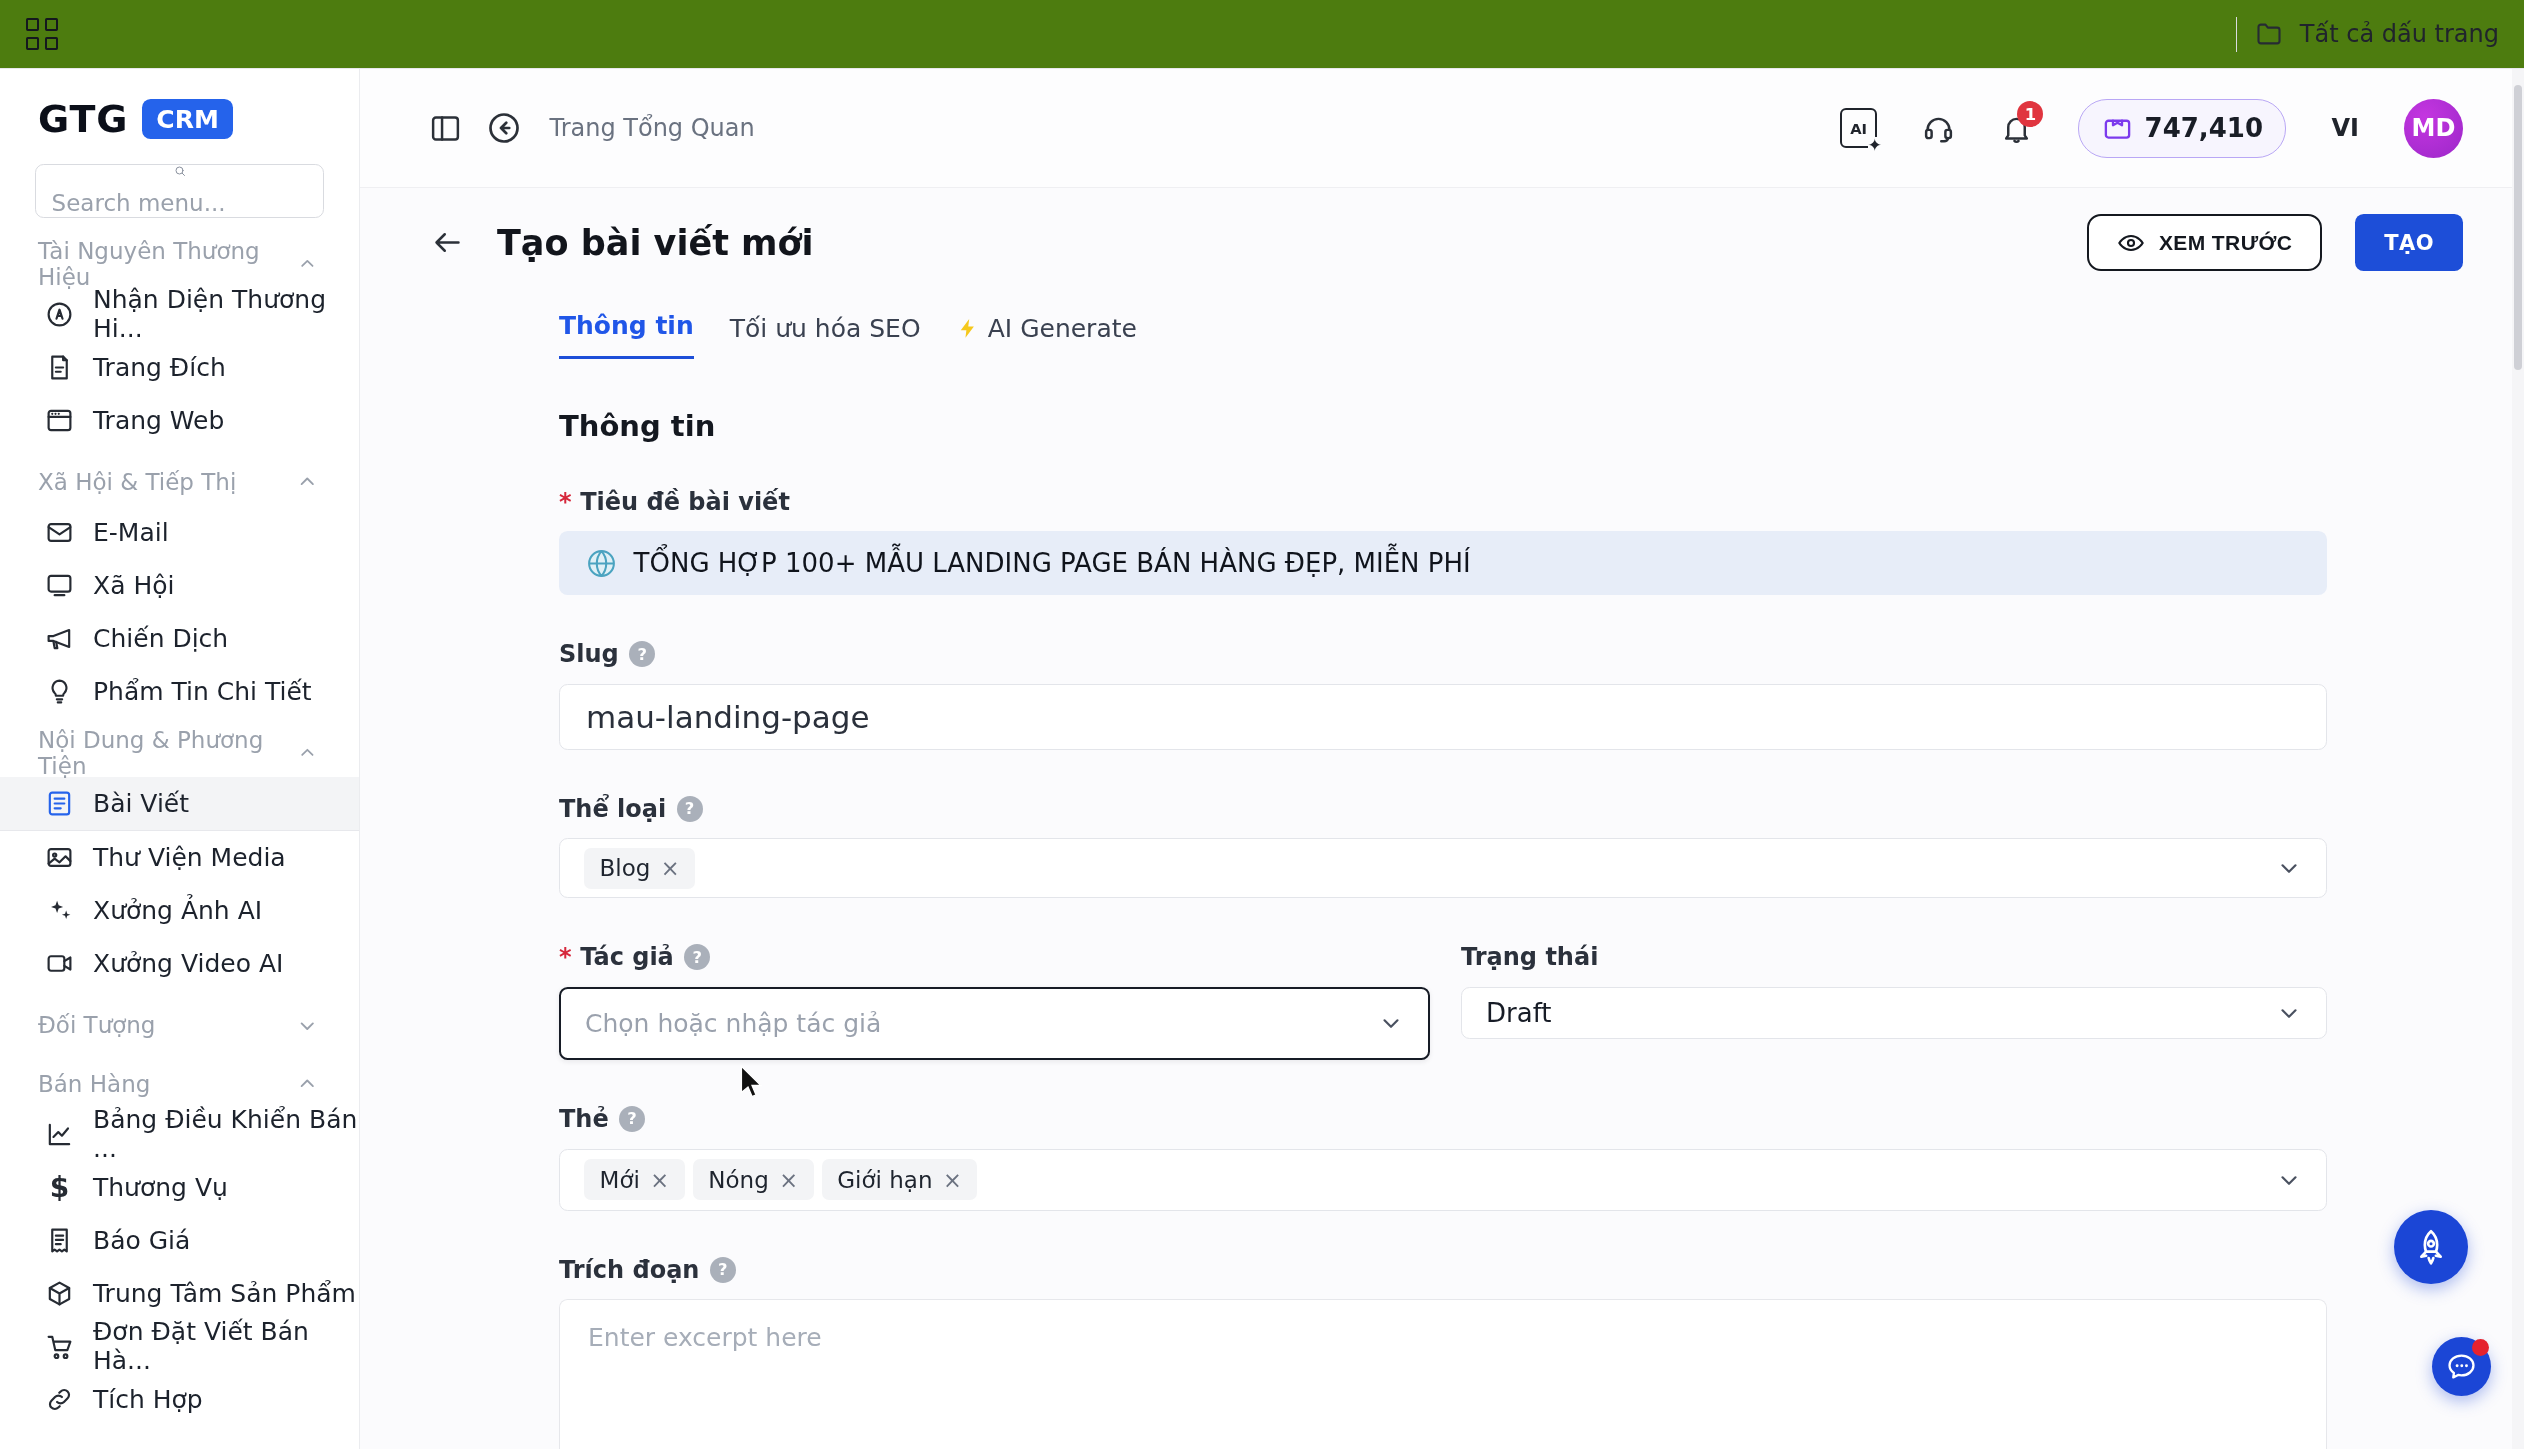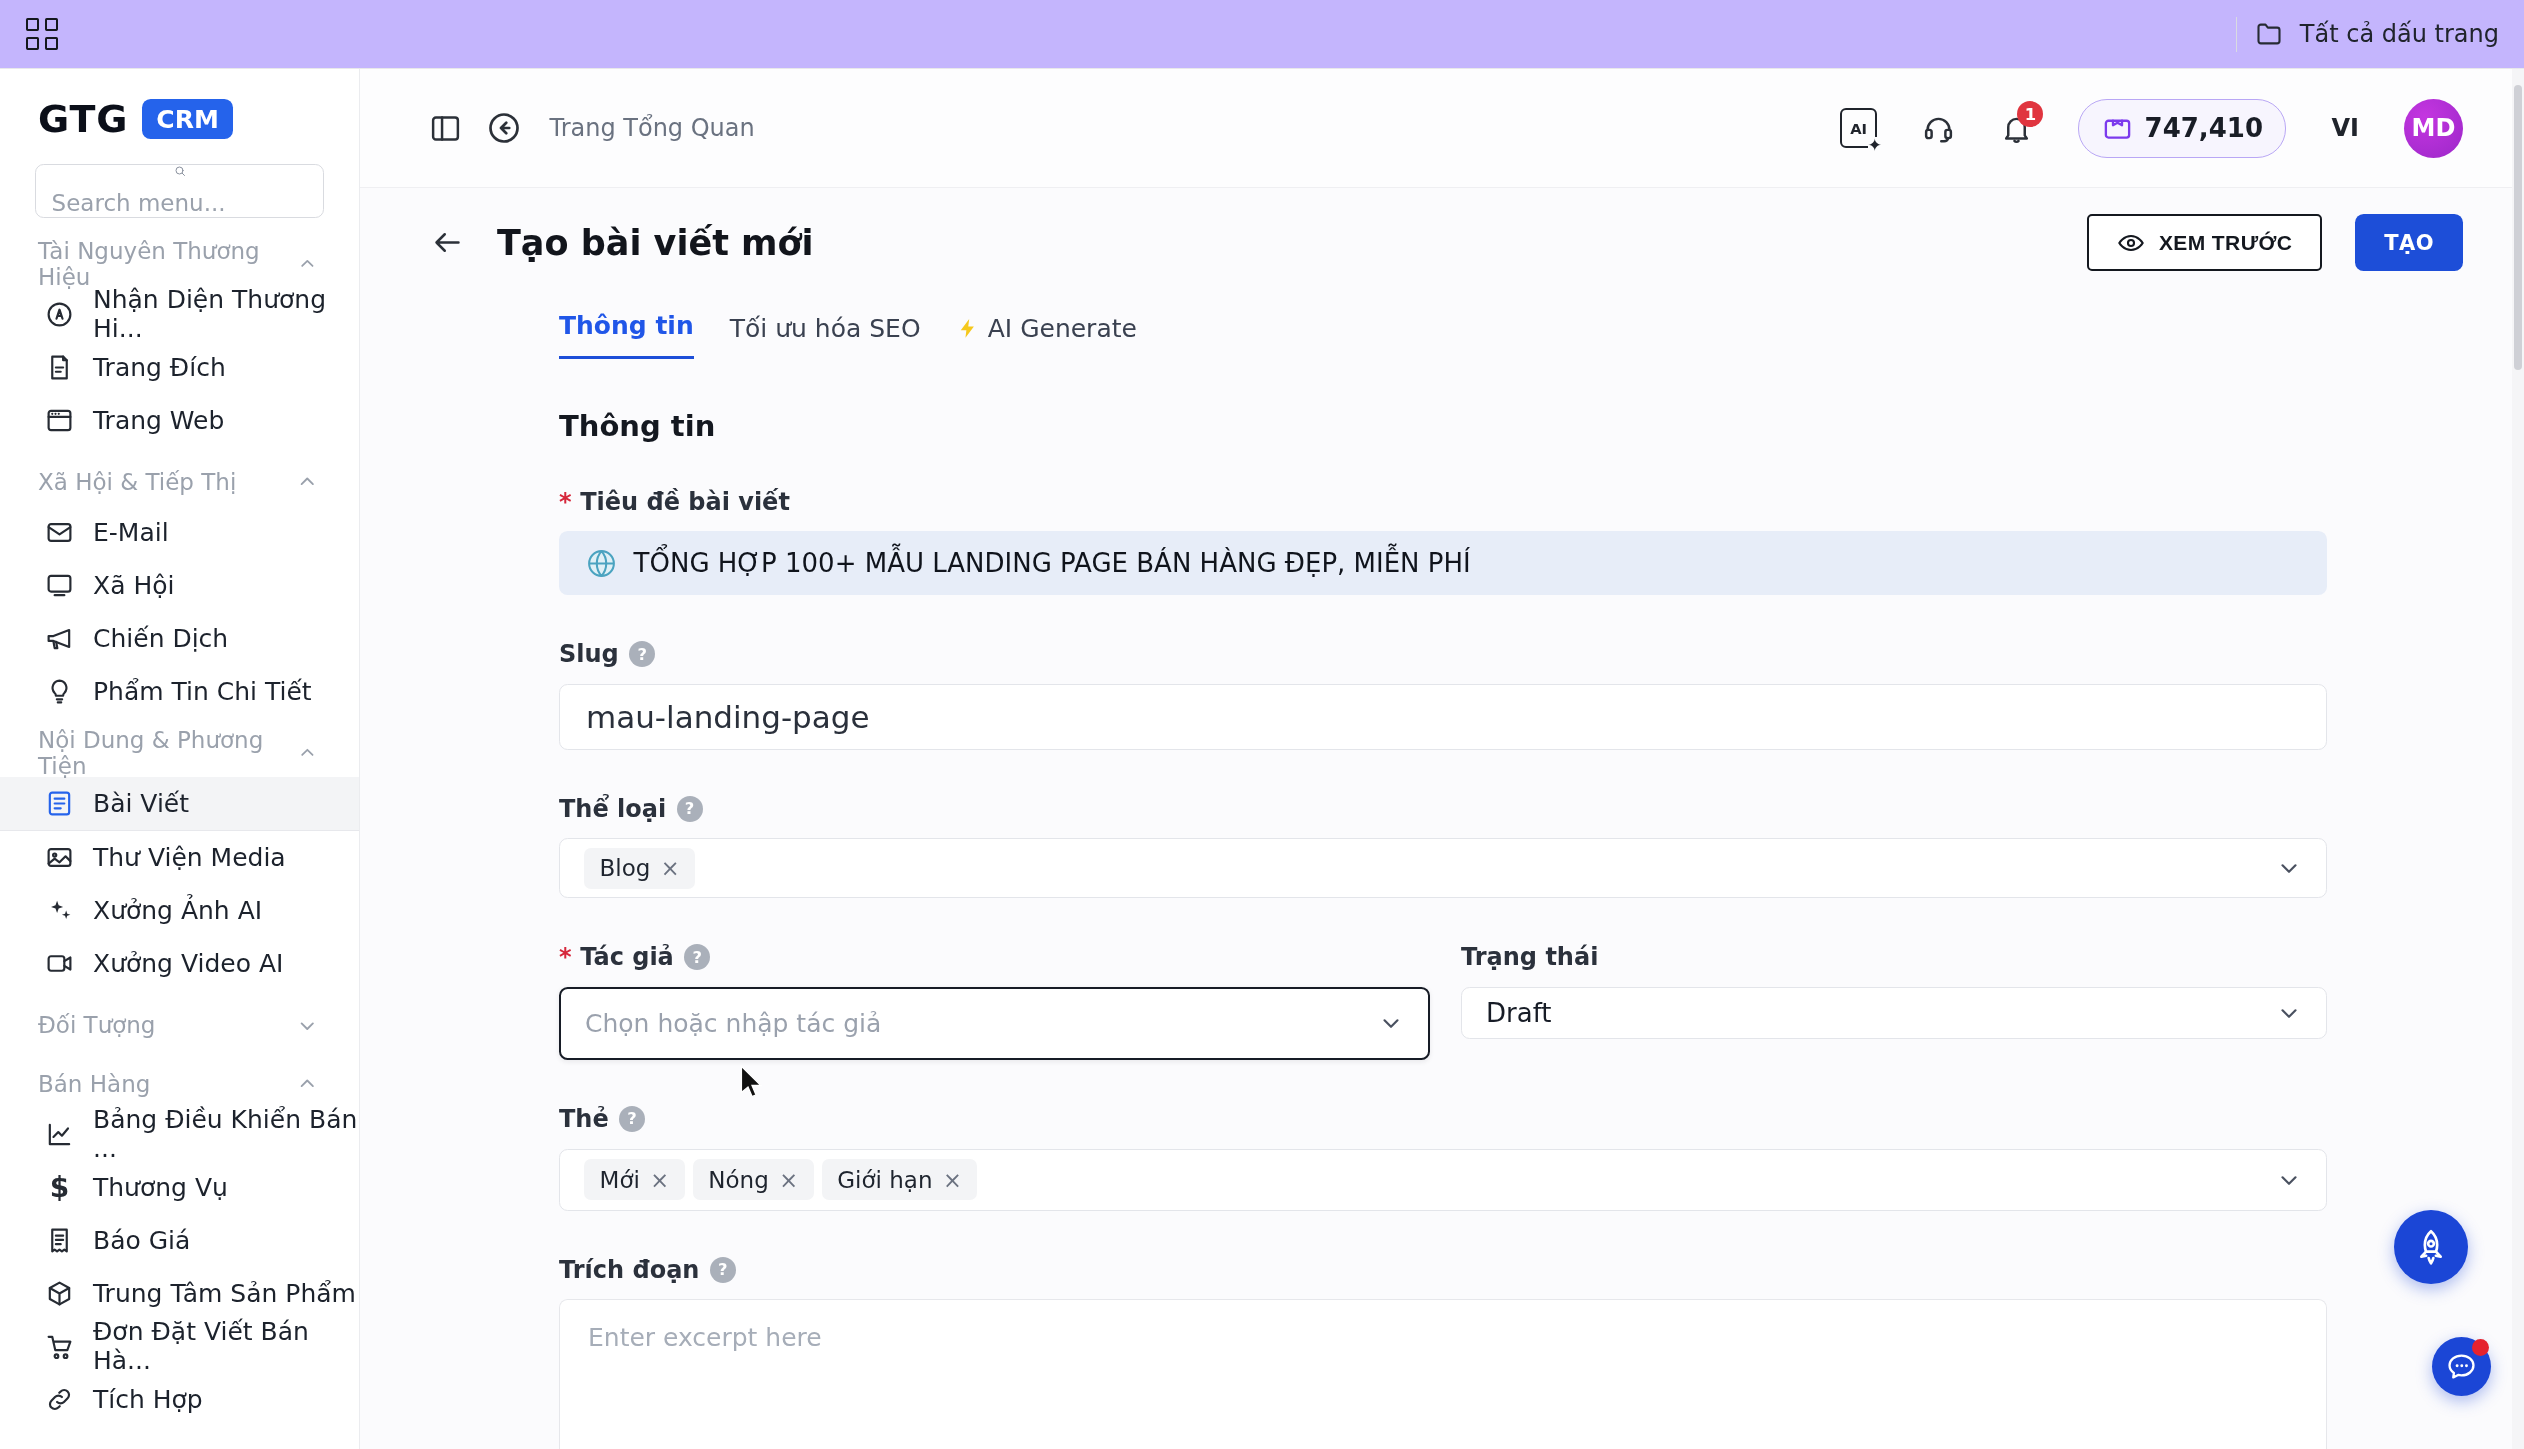--- a/index.html
+++ b/index.html
@@ -1,21 +1,21 @@
 <!DOCTYPE html>
 <html style="font-size:14px"><head>
 <meta charset="utf-8">
 <style>
   html,body{margin:0;padding:0;width:2525px;height:1450px;overflow:hidden;
     font-family:"DejaVu Sans","Liberation Sans",sans-serif;background:#fff;color:#1c222c;}
   svg{display:block}
   .ic{width:29px;height:29px;stroke:#262b33;stroke-width:1.8;fill:none;stroke-linecap:round;stroke-linejoin:round;flex:none}
 
   
-  #topbar{height:68px;border-bottom:0.9px solid #e8e8eb;background:#c4b5fd;display:flex;align-items:center;padding:0 26px;}
+  #topbar{height:68px;border-bottom:0.9px solid #e8e8eb;background:#4d7c0f;display:flex;align-items:center;padding:0 26px;}
   .grid-icon{width:33px;height:33px;display:grid;grid-template-columns:13px 13px;grid-template-rows:13px 13px;gap:6px;}
   .grid-icon span{border:2.6px solid #15181e;border-radius:1.7px;}
   #topbar .right{margin-left:auto;display:flex;align-items:center;gap:17.3px;}
   .tb-divider{width:1.7px;height:35px;background:#d9dbe0;}
   #topbar .label{font-size:24px;color:#20242c;}
 
   #app{display:flex;height:1381px;}
 
   
   #sidebar{width:360px;flex:none;background:#fff;border-right:0.9px solid #ebecef;padding-top:26px;box-sizing:border-box;overflow:hidden;}
@@ -47,21 +47,21 @@
   .badge{position:absolute;top:-10.4px;right:-10.4px;min-width:26px;height:26px;border-radius:13px;background:#e0353f;color:#fff;font-size:16.4px;font-weight:700;display:flex;align-items:center;justify-content:center;}
   .credits-pill{height:57px;border:1.7px solid #b9a7f5;background:#f7f5fe;border-radius:29px;display:flex;align-items:center;gap:12px;padding:0 22.5px;}
   .credits-pill svg{width:31px;height:31px;stroke:#7c3aed;stroke-width:1.8;fill:none;stroke-linecap:round;stroke-linejoin:round;}
   .credits-pill .num{font-size:26px;font-weight:700;color:#191d26;}
   .lang{font-size:24px;font-weight:700;color:#20242c;}
   .avatar{width:59px;height:59px;border-radius:50%;background:radial-gradient(circle at 35% 30%,#c436e0,#9c27c9);color:#fff;font-size:24px;font-weight:700;display:flex;align-items:center;justify-content:center;}
 
   
   #title-row{margin:26px 62px 0 71px;display:flex;align-items:center;gap:33px;}
   #title-row h1{font-size:35px;font-weight:700;color:#12151c;margin:0 auto 0 0;}
-  .btn-preview{height:57px;border:2.2px solid #14181f;border-radius:5px;background:#fff;display:flex;align-items:center;gap:14px;padding:0 28px;font-size:21px;font-weight:700;letter-spacing:0.4px;color:#14181f;cursor:pointer;}
+  .btn-preview{height:57px;border:2.2px solid #14181f;border-radius:14px;background:#fff;display:flex;align-items:center;gap:14px;padding:0 28px;font-size:21px;font-weight:700;letter-spacing:0.4px;color:#14181f;cursor:pointer;}
   .btn-preview svg{width:28px;height:28px;stroke:#14181f;stroke-width:1.8;fill:none;}
   .btn-create{height:57px;border:none;border-radius:8.6px;background:#1d4ed8;color:#fff;font-size:21px;font-weight:700;letter-spacing:0.4px;padding:0 29px;cursor:pointer;font-family:inherit;}
 
   
   #tabs{margin:40px 0 0 199px;display:flex;gap:36px;align-items:flex-end;}
   .tab{font-size:25px;color:#3a4150;padding-bottom:15.6px;display:flex;align-items:center;gap:8.6px;cursor:pointer;}
   .tab.active{color:#2056e8;font-weight:600;border-bottom:3.5px solid #1d4ed8;}
   .bolt{width:22.5px;height:22.5px;fill:#f5c81c;stroke:none;}
 
   

